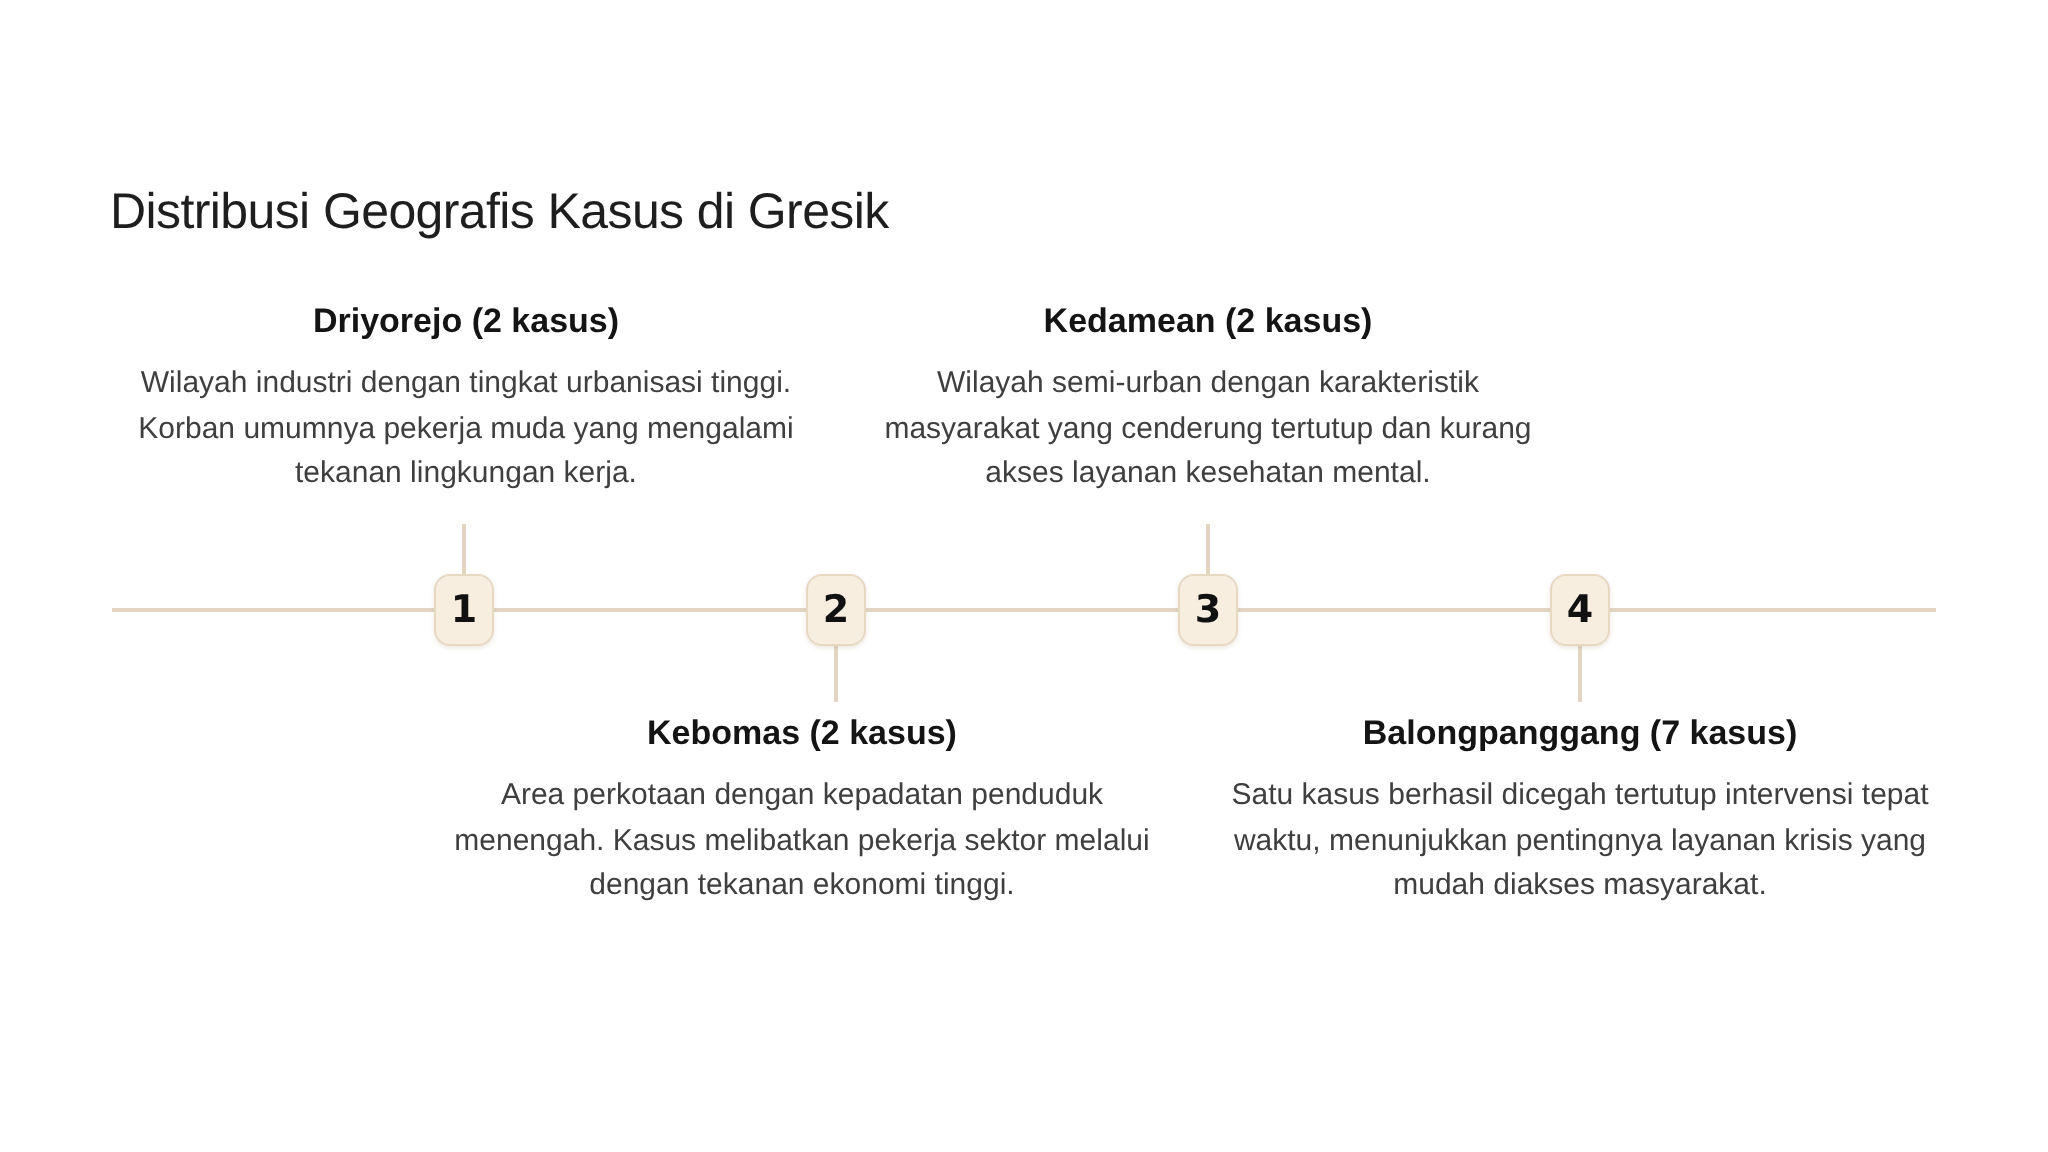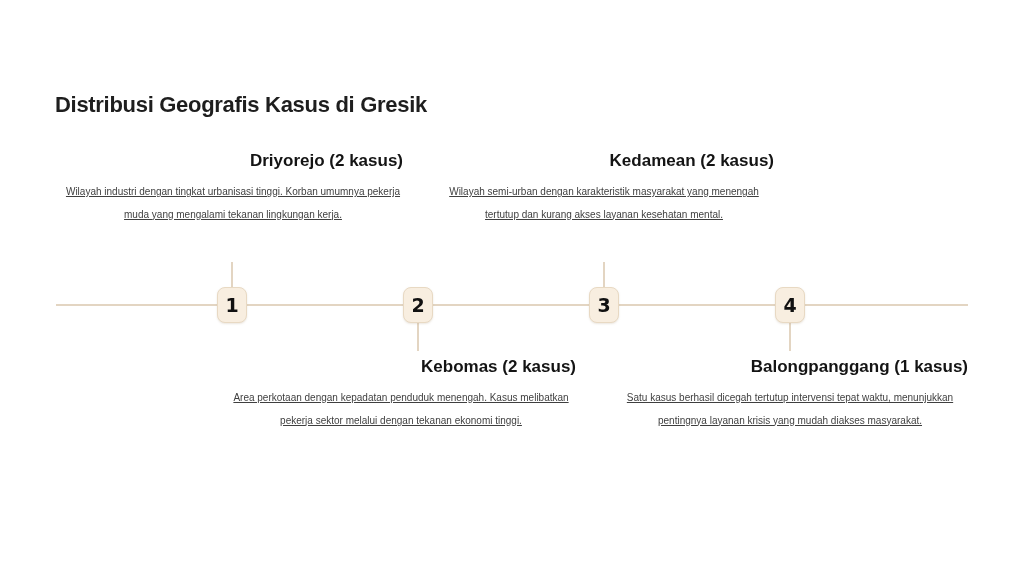--- a/index.html
+++ b/index.html
@@ -21,22 +21,22 @@
     width: 1024px;
     height: 576px;
     background: var(--slide-bg);
     overflow: hidden;
   }
 
   .title {
     position: absolute;
     left: 55px;
     top: 92px;
-    font-size: 22px;
-    font-weight: bold;
+    font-size: 25px;
+    font-weight: normal;
     letter-spacing: -0.3px;
     color: var(--title-text);
     font-family: "Liberation Sans", "DejaVu Sans", sans-serif;
   }
 
   .hline {
     position: absolute;
     left: 56px;
     top: 304px;
     width: 912px;
@@ -79,28 +79,26 @@
   .textblock.top    { top: 150px; }
   .textblock.bottom { top: 356px; }
 
   .item-title {
     font-size: 17px;
     font-weight: bold;
     color: var(--heading-text);
     line-height: 22px;
     margin-bottom: 9px;
     font-family: "Liberation Sans", "DejaVu Sans", sans-serif;
-    text-align: right;
   }
   .item-desc {
-    font-size: 10px;
+    font-size: 15px;
     line-height: 22.5px;
     color: var(--body-text);
     font-family: "Liberation Sans", "DejaVu Sans", sans-serif;
-    text-decoration: underline;
   }
 </style>
 </head>
 <body>
 
 <div class="slide">
 
   <h1 class="title">Distribusi Geografis Kasus di Gresik</h1>
 
   <div class="hline"></div>
@@ -122,25 +120,25 @@
   <div class="marker" style="left:775px;">
     <span>4</span>
   </div>
 
   <div class="textblock top" style="left:63px; width:340px;">
     <div class="item-title">Driyorejo (2 kasus)</div>
     <div class="item-desc">Wilayah industri dengan tingkat urbanisasi tinggi. Korban umumnya pekerja muda yang mengalami tekanan lingkungan kerja.</div>
   </div>
   <div class="textblock top" style="left:434px; width:340px;">
     <div class="item-title">Kedamean (2 kasus)</div>
-    <div class="item-desc">Wilayah semi-urban dengan karakteristik masyarakat yang menengah tertutup dan kurang akses layanan kesehatan mental.</div>
+    <div class="item-desc">Wilayah semi-urban dengan karakteristik masyarakat yang cenderung tertutup dan kurang akses layanan kesehatan mental.</div>
   </div>
 
   <div class="textblock bottom" style="left:226px; width:350px;">
     <div class="item-title">Kebomas (2 kasus)</div>
     <div class="item-desc">Area perkotaan dengan kepadatan penduduk menengah. Kasus melibatkan pekerja sektor melalui dengan tekanan ekonomi tinggi.</div>
   </div>
   <div class="textblock bottom" style="left:612px; width:356px;">
-    <div class="item-title">Balongpanggang (1 kasus)</div>
+    <div class="item-title">Balongpanggang (7 kasus)</div>
     <div class="item-desc">Satu kasus berhasil dicegah tertutup intervensi tepat waktu, menunjukkan pentingnya layanan krisis yang mudah diakses masyarakat.</div>
   </div>
 
 </div>
 
 </body></html>

